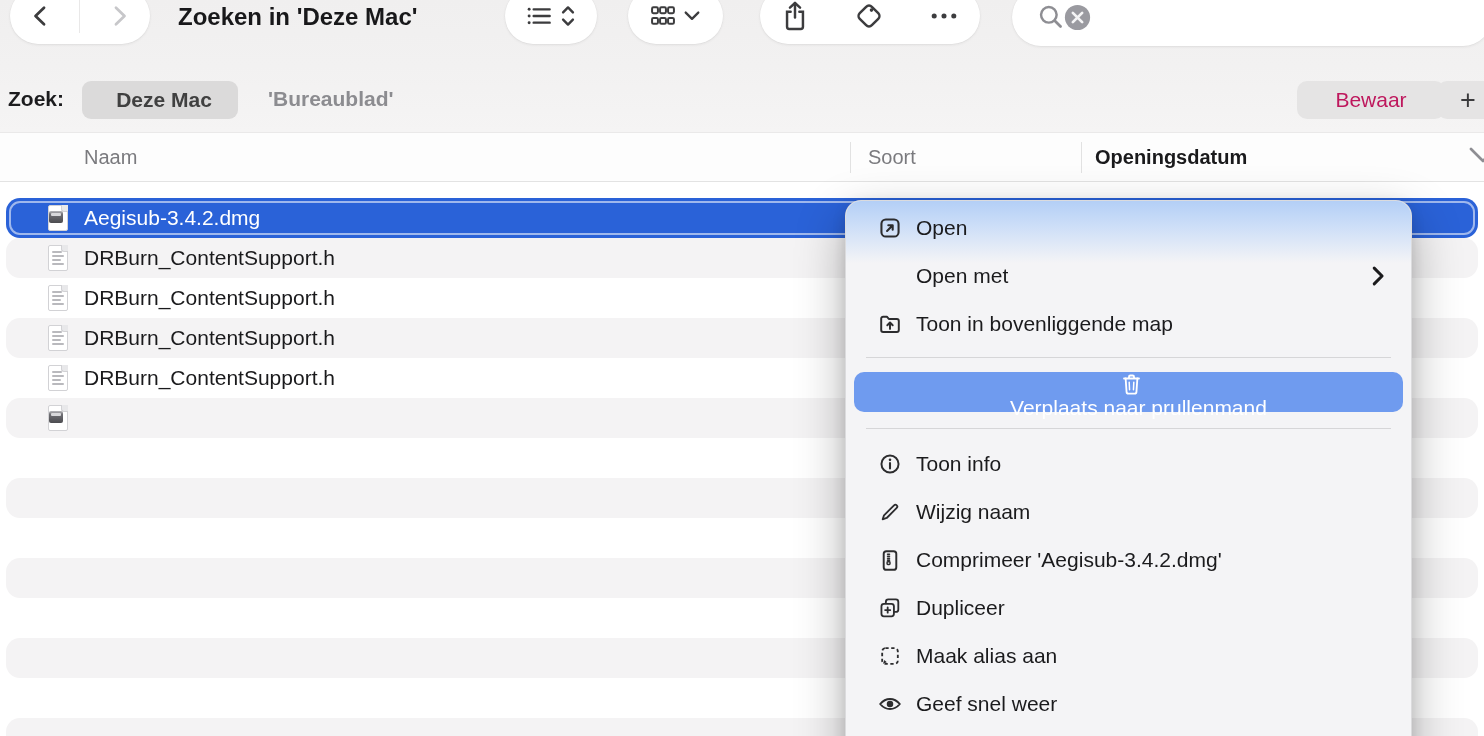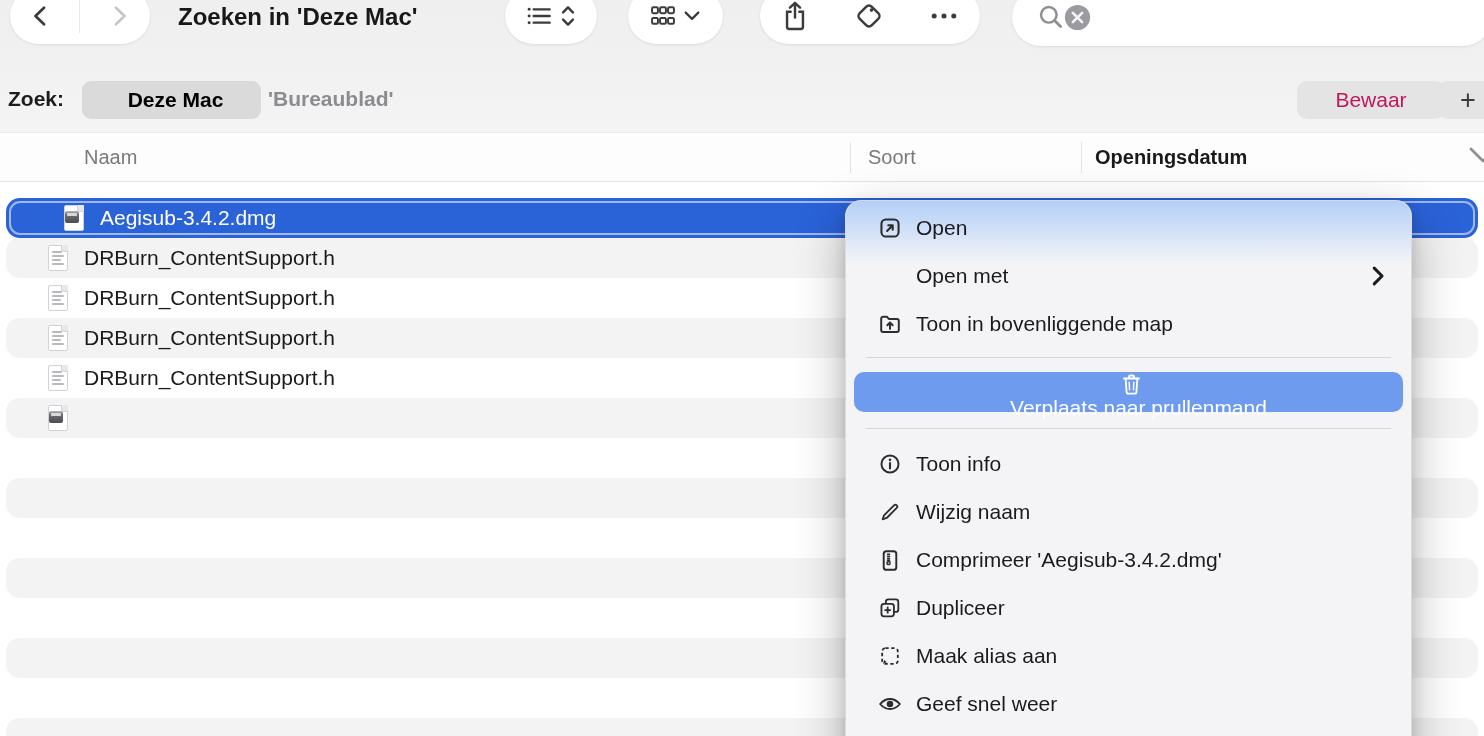--- a/index.html
+++ b/index.html
@@ -22,21 +22,21 @@
   .share-pill { left:760px; width:220px; justify-content:space-between; padding:0 22px; }
   .search-pill { left:1012px; width:480px; height:58px; top:-12px; border-radius:29px; padding:0 0 0 26px; }
   .search-text { font-size:22px; color:#8b8b90; margin-left:12px; flex:1 1 auto; }
   .icon { color:#3c3c3e; display:inline-flex; }
   .icon-dim { color:#c7c7ca; }
   .icon-gray { color:#8e8e93; }
 
   
   .scope-label { position:absolute; left:8px; top:87px; font-size:21px; font-weight:700; color:#1c1c1e; }
   .scope-btn { position:absolute; top:81px; height:38px; border-radius:9px; display:flex; align-items:center; justify-content:center; }
-  .scope-selected { left:82px; width:179px; background:#dbdada; font-size:21px; font-weight:700; color:#000000;padding-left:8px; }
+  .scope-selected { left:82px; width:156px; background:#dbdada; font-size:21px; font-weight:700; color:#404040;padding-left:8px; }
   .scope-alt { position:absolute; left:268px; top:87px; font-size:21px; font-weight:700; color:#8c8c90; }
   .save-btn { left:1297px; width:148px; background:#e5e4e4; font-size:21px; color:#be185d; border-radius:10px; }
   .add-btn { left:1437px; width:62px; background:#e5e4e4; font-size:27px; color:#3a3a3c; border-radius:10px; }
 
   
   .colheader { position:absolute; left:0; top:132px; width:1484px; height:50px; background:#fdfdfd;
                border-top:1px solid #eae9e9; border-bottom:1px solid #e3e3e3; }
   .col-title { position:absolute; top:0; line-height:48px; font-size:20px; color:#7a7a7e; }
   .col-name { left:84px; }
   .col-kind { left:868px; }
@@ -205,21 +205,21 @@
     <span class="col-title col-date">Openingsdatum</span>
   </div>
   <span class="sort-chevron">
     <svg width="30" height="22" viewBox="0 0 20 14">
         <path d="M2 3 L10 11 L18 3" fill="none" stroke="currentColor" stroke-width="1.8" stroke-linecap="round" stroke-linejoin="round"></path>
       </svg>
   </span>
 
   <div class="listarea">
 
-    <div class="frow frow-selected" style="top:16px;padding-left:16px;">
+    <div class="frow frow-selected" style="top:16px;">
       <span class="ficon">
         <span class="page"></span>
           <span class="drive"></span>
       </span>
       <span class="fname">Aegisub-3.4.2.dmg</span>
     </div>
 
     <div class="frow frow-alt" style="top:56px;">
       <span class="ficon">
         <span class="page doclines">

